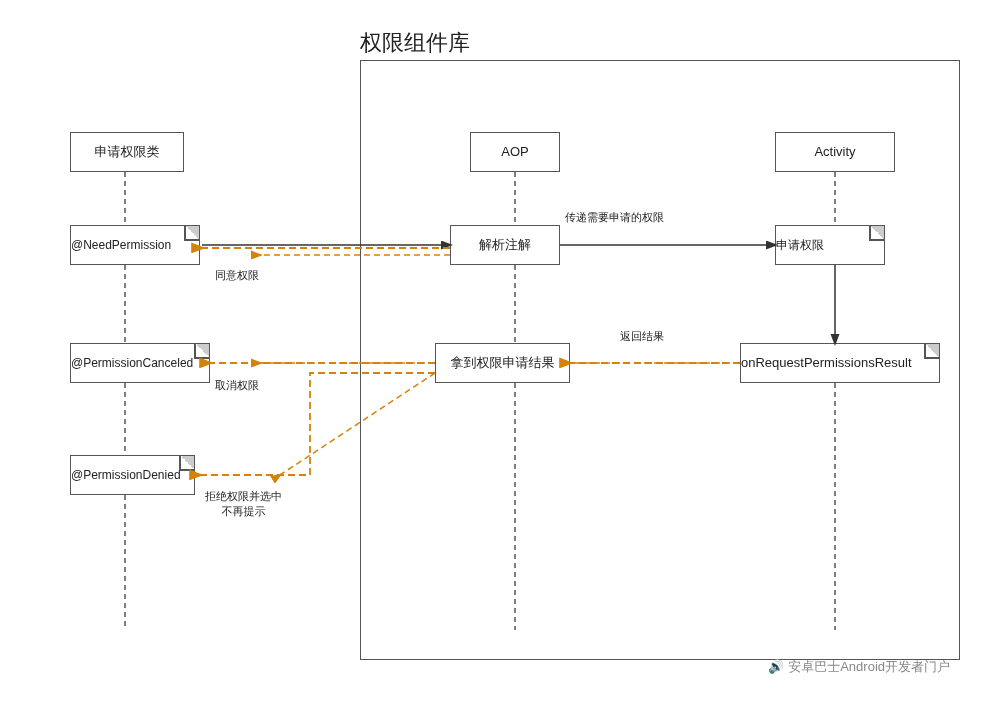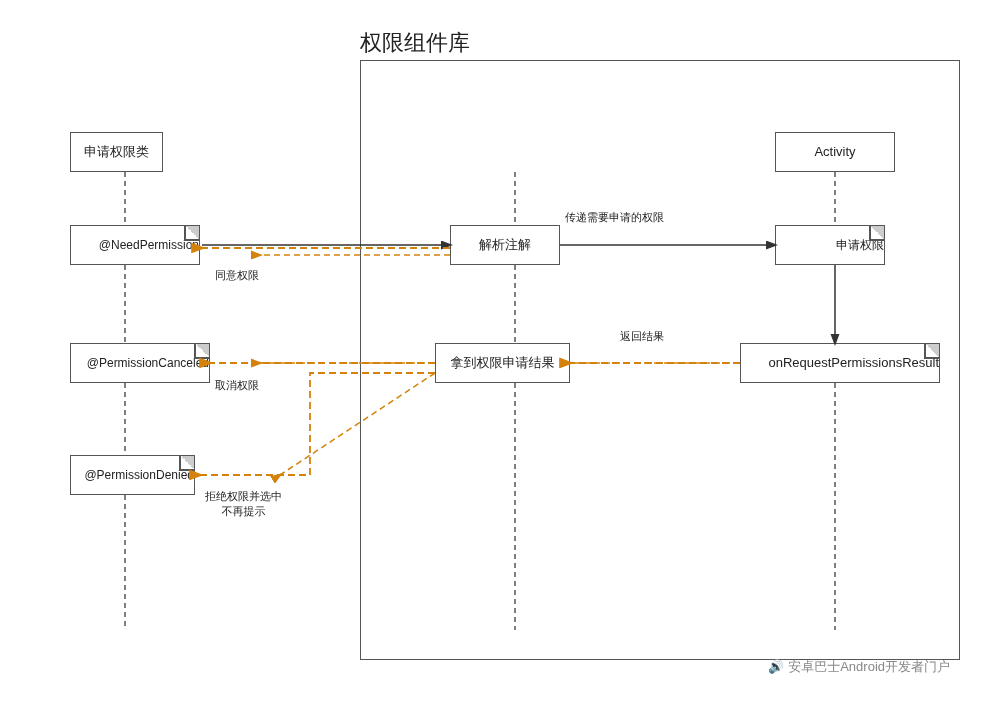--- a/index.html
+++ b/index.html
@@ -53,21 +53,21 @@
       text-align: center;
       line-height: 1.3;
     }
 
     
     .node-dogear {
       position: absolute;
       background: #fff;
       display: flex;
       align-items: center;
-      justify-content: flex-end;
+      justify-content: flex-start;
       font-size: 12px;
       color: #222;
       text-align: center;
       line-height: 1.4;
     }
     .node-dogear::before {
       content: '';
       position: absolute;
       top: 0;
       right: 0;
@@ -113,39 +113,42 @@
   </style>
 </head>
 <body>
 
 <div class="diagram-container">
 
   <div class="main-box"></div>
 
   <div class="main-title">权限组件库</div>
 
-  <div class="node" style="left:50px; top:112px; width:93px; height:40px;">
+  <div class="node" style="left:50px; top:112px; width:114px; height:40px;">
     <span>申请权限类</span>
   </div>
 
   <div class="node-dogear-border node-dogear" style="left:50px; top:205px; width:130px; height:40px; border:1.5px solid #555;">
     <span>@NeedPermission</span>
     <span style="position:absolute;top:0;right:0;width:14px;height:14px;background:linear-gradient(225deg,#ccc 50%,#fff 50%);border-left:1.5px solid #555;border-bottom:1.5px solid #555;"></span>
   </div>
 
   <div class="node-dogear-border node-dogear" style="left:50px; top:323px; width:140px; height:40px; border:1.5px solid #555;">
     <span>@PermissionCanceled</span>
     <span style="position:absolute;top:0;right:0;width:14px;height:14px;background:linear-gradient(225deg,#ccc 50%,#fff 50%);border-left:1.5px solid #555;border-bottom:1.5px solid #555;"></span>
   </div>
 
   <div class="node-dogear-border node-dogear" style="left:50px; top:435px; width:125px; height:40px; border:1.5px solid #555;">
     <span>@PermissionDenied</span>
     <span style="position:absolute;top:0;right:0;width:14px;height:14px;background:linear-gradient(225deg,#ccc 50%,#fff 50%);border-left:1.5px solid #555;border-bottom:1.5px solid #555;"></span>
   </div>
 
+  <div class="node" style="left:450px; top:112px; width:90px; height:40px;">
+    <span>AOP</span>
+  </div>
 
   <div class="node" style="left:415px; top:323px; width:135px; height:40px;">
     <span>拿到权限申请结果</span>
   </div>
 
   <div class="node" style="left:430px; top:205px; width:110px; height:40px;">
     <span>解析注解</span>
   </div>
 
   <div class="node" style="left:755px; top:112px; width:120px; height:40px;">

